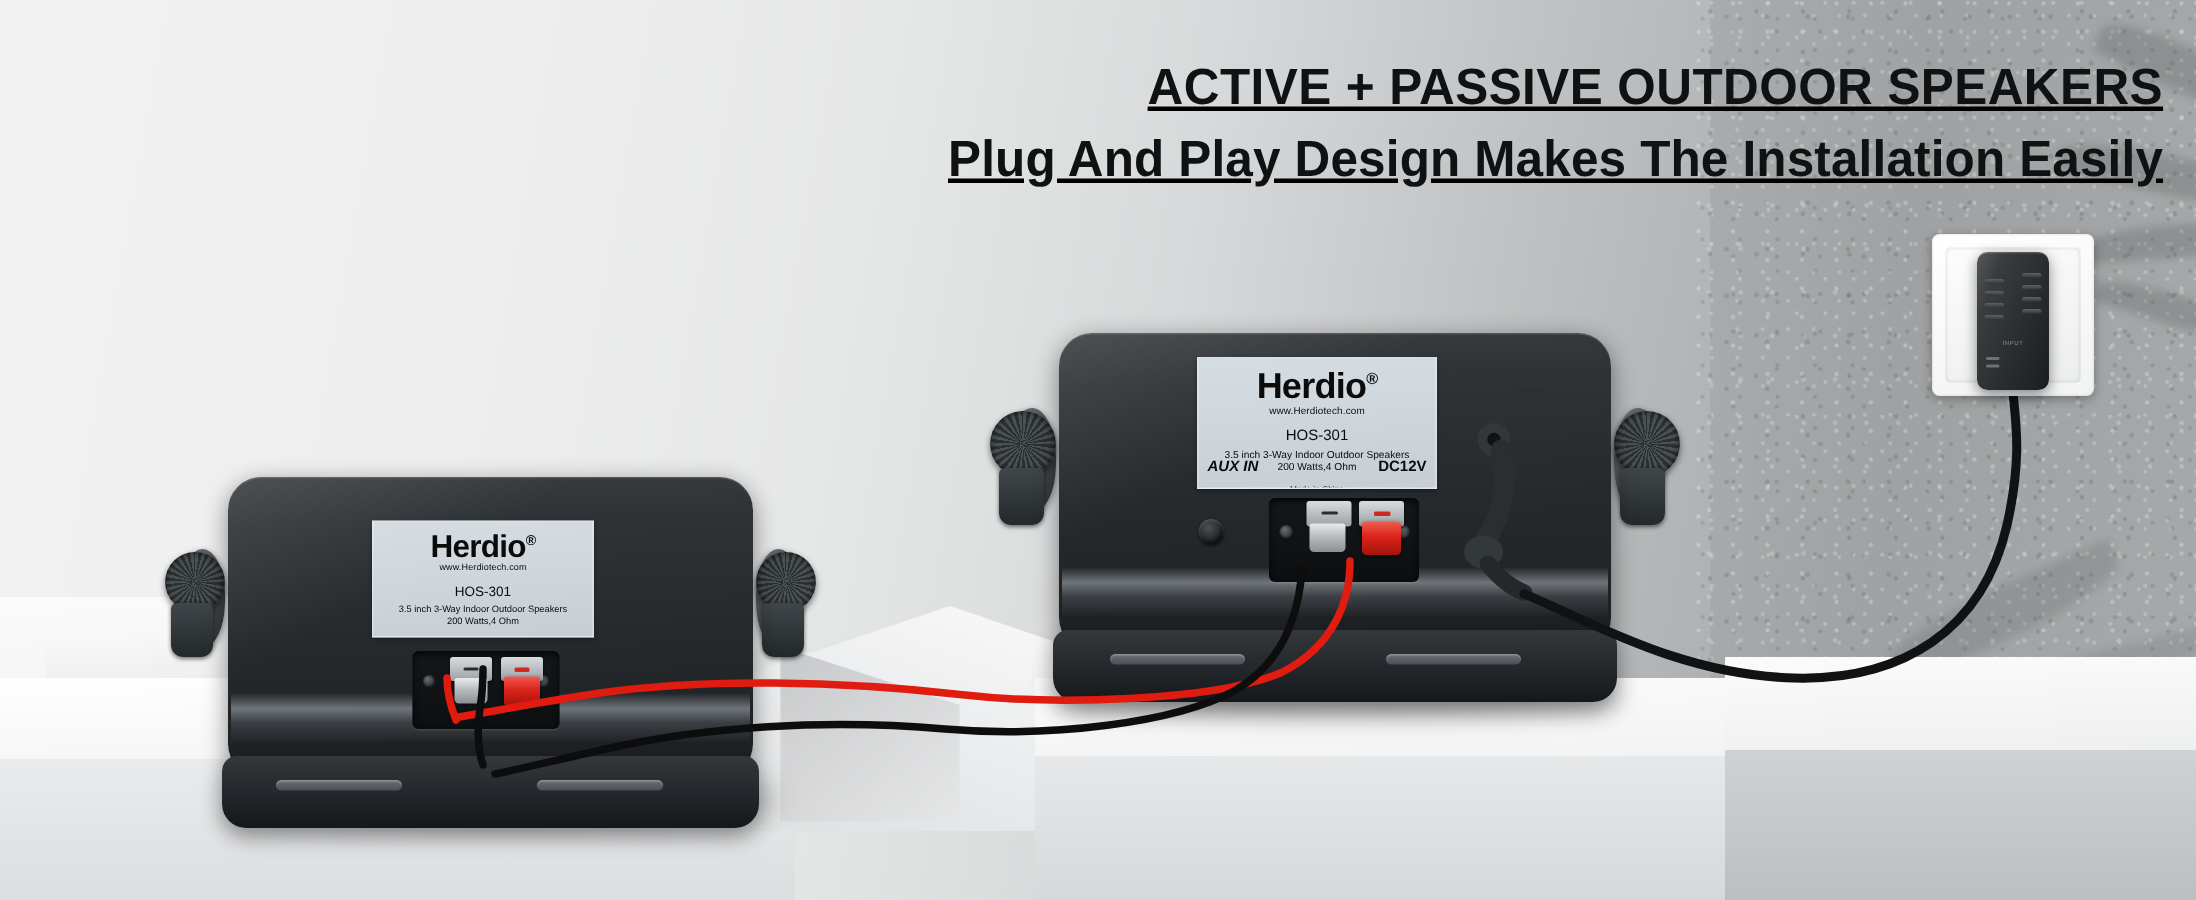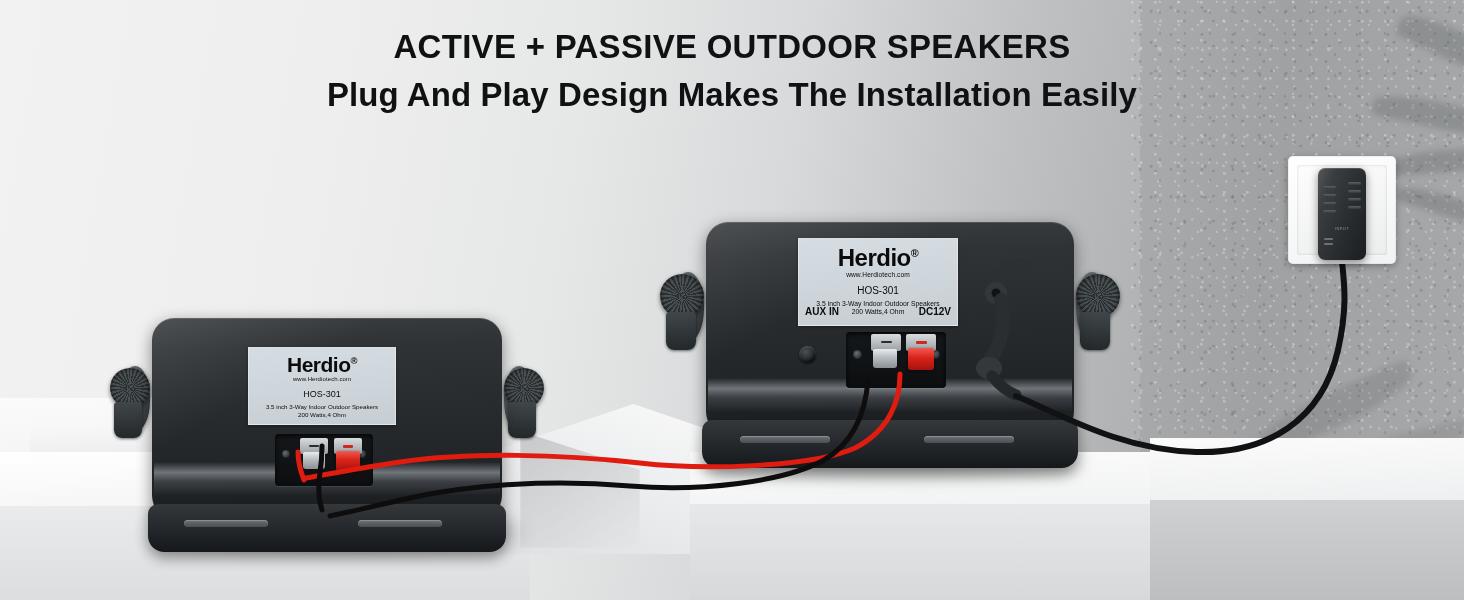--- a/index.html
+++ b/index.html
@@ -217,21 +217,21 @@
     position:absolute; left:0; right:0; top:58px; text-align:center;
     font-size:4px; color:#8d9195; letter-spacing:.4px;
   }
   .adapter-led {
     position:absolute; left:6px; top:70px; width:9px; height:2px; border-radius:1px;
     background:#6d7175;
   }
   .adapter-led.b { top:75px; }
 
   
-  .headline { position:absolute; left:0; right:0; top:27px; text-align:center; }
+  .headline { position:absolute; left:0; right:0; top:39px; text-align:right;text-decoration:underline; }
   .hl-1 {
     font-size:34px; font-weight:bold; color:#101112; letter-spacing:.3px;
     line-height:1.12; transform:scaleX(.97); transform-origin:center;
   }
   .hl-2 {
     font-size:34px; font-weight:bold; color:#101112; letter-spacing:.1px;
     line-height:1.2; margin-top:9px; transform:scaleX(.97); transform-origin:center;
   }
 </style>
 </head>
@@ -346,21 +346,21 @@
 
     <div class="label-plate" style="left:92px;top:16px;width:160px;height:88px;">
       <div class="brand" style="font-size:24px;margin-top:5px;">
         <span>Herdio</span><sup>®</sup>
       </div>
       <div class="lbl-url" style="font-size:6.6px;margin-top:-1px;">www.Herdiotech.com</div>
       <div class="lbl-model" style="font-size:10px;margin-top:7px;">HOS-301</div>
       <div class="lbl-spec" style="font-size:6.8px;margin-top:4px;">3.5 inch 3-Way Indoor Outdoor Speakers</div>
       <div class="lbl-spec" style="font-size:6.8px;margin-top:1px;">200 Watts,4 Ohm</div>
       <div class="lbl-made" style="font-size:5.6px;margin-top:9px;">Made in China</div>
-      <div class="lbl-aux" style="left:6px;bottom:8px;font-size:10px;">AUX IN</div>
+      <div class="lbl-aux" style="left:6px;bottom:8px;font-size:10px;font-style:italic;">AUX IN</div>
       <div class="lbl-dc" style="right:6px;bottom:8px;font-size:10px;">DC12V</div>
     </div>
 
     <div class="aux-jack" style="left:93px;top:124px;width:17px;height:17px;"></div>
 
     <div class="term-recess" style="left:140px;top:110px;width:100px;height:56px;"></div>
     <div class="screw" style="left:147px;top:128px;width:9px;height:9px;"></div>
     <div class="screw" style="left:225px;top:128px;width:9px;height:9px;"></div>
 
     <div class="term-block" style="left:165px;top:112px;width:30px;height:17px;">

